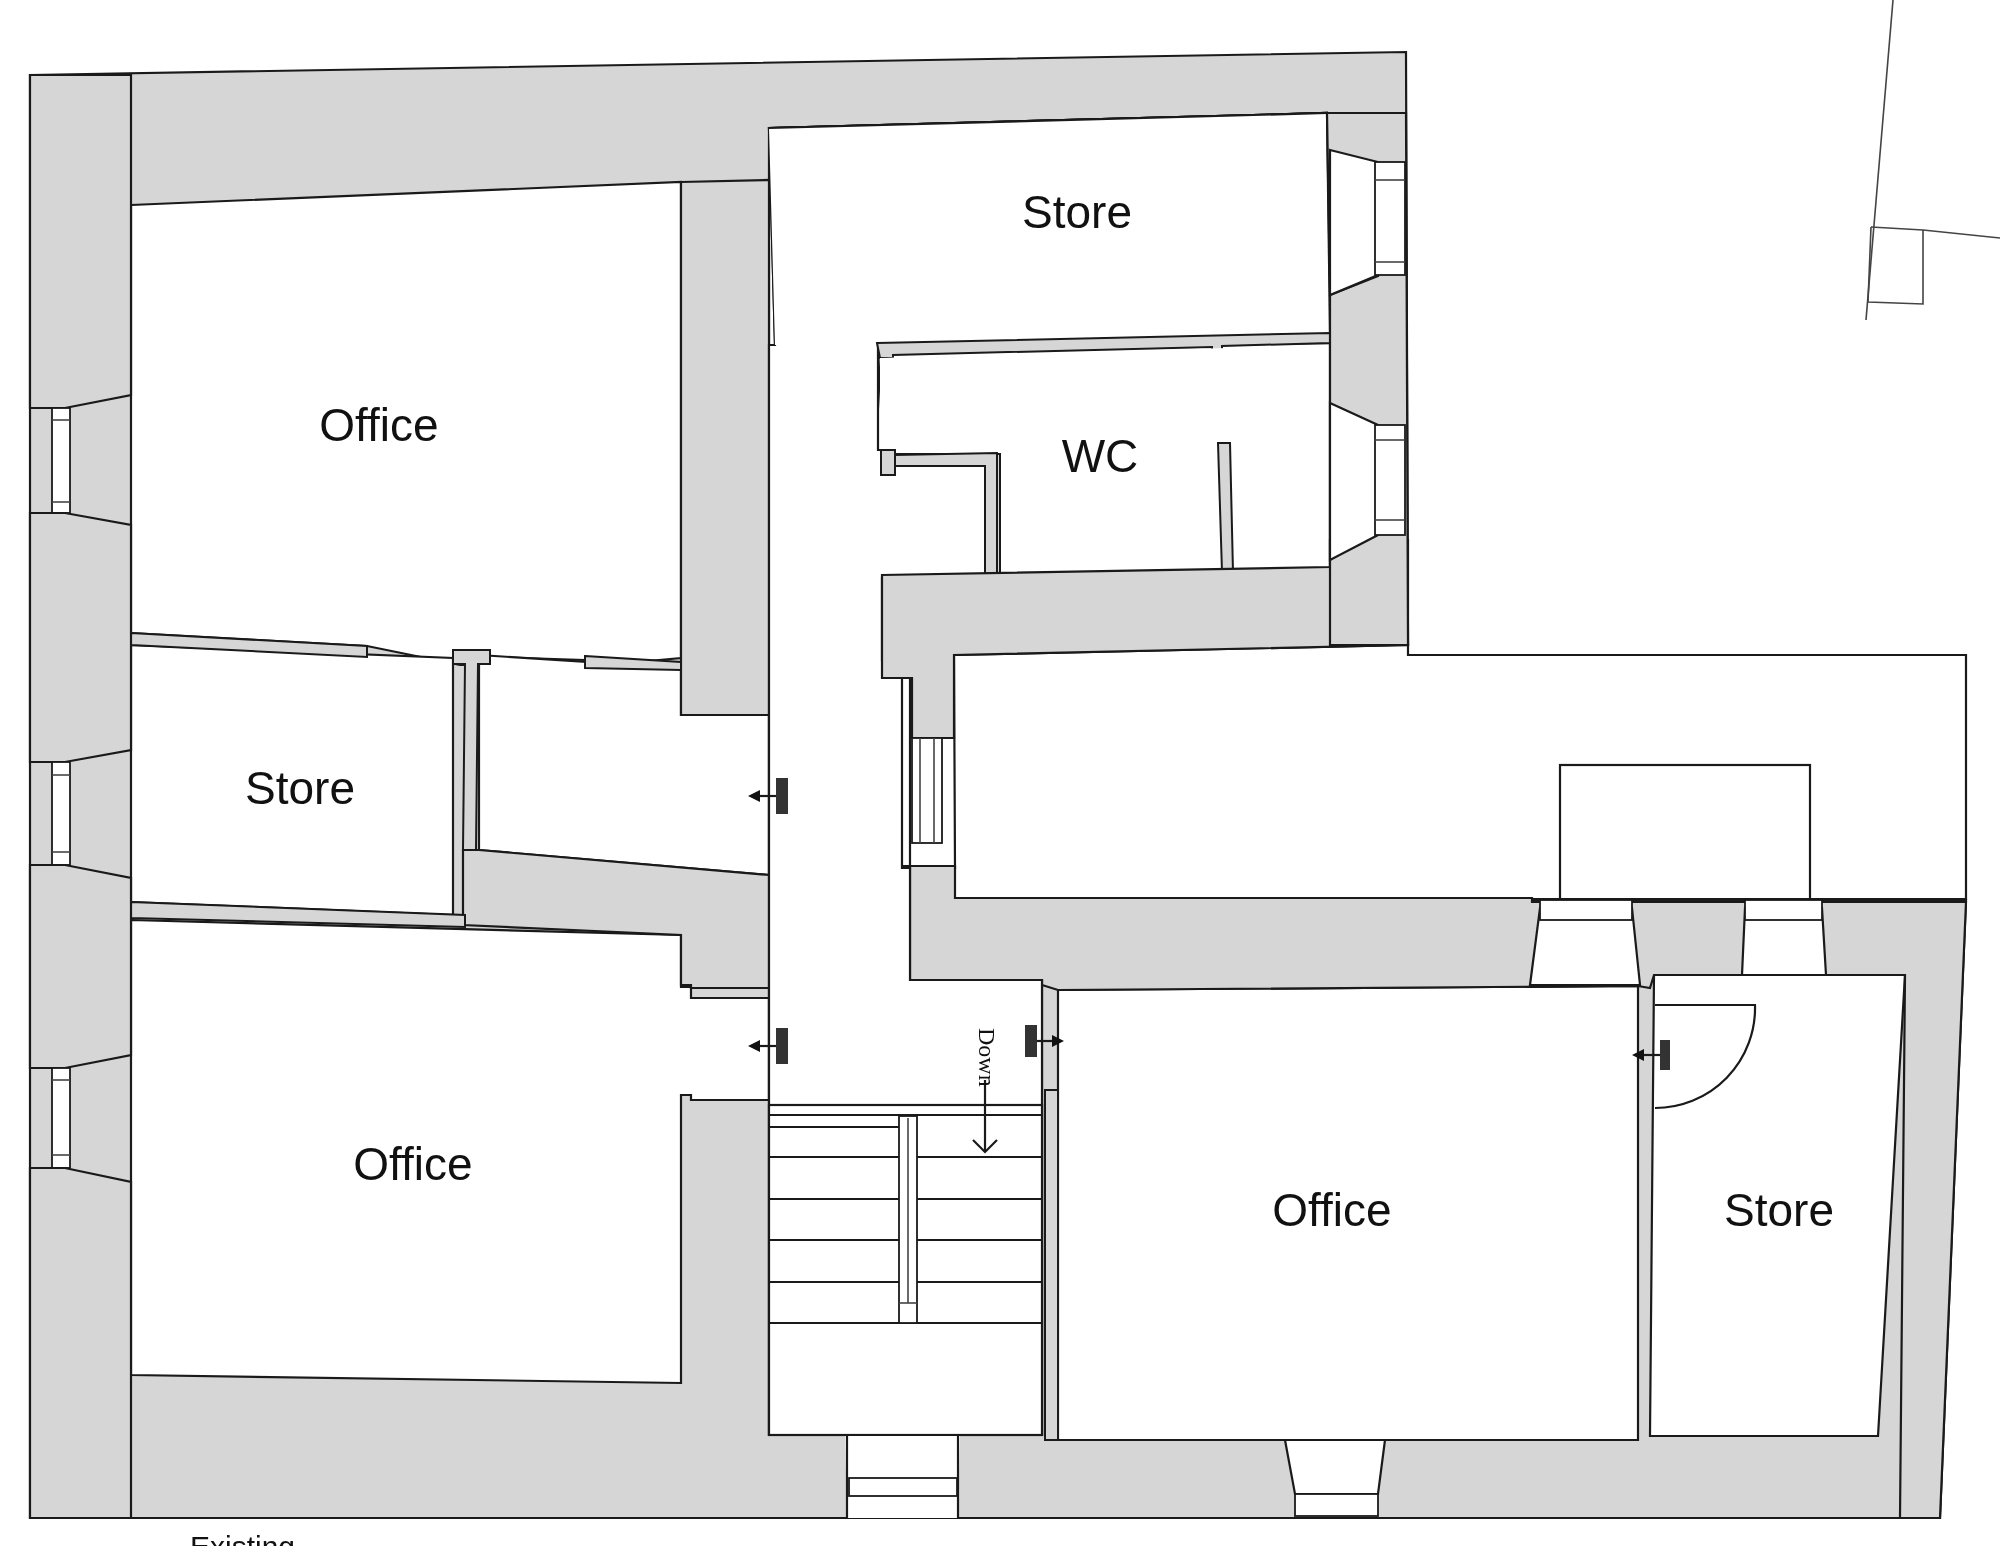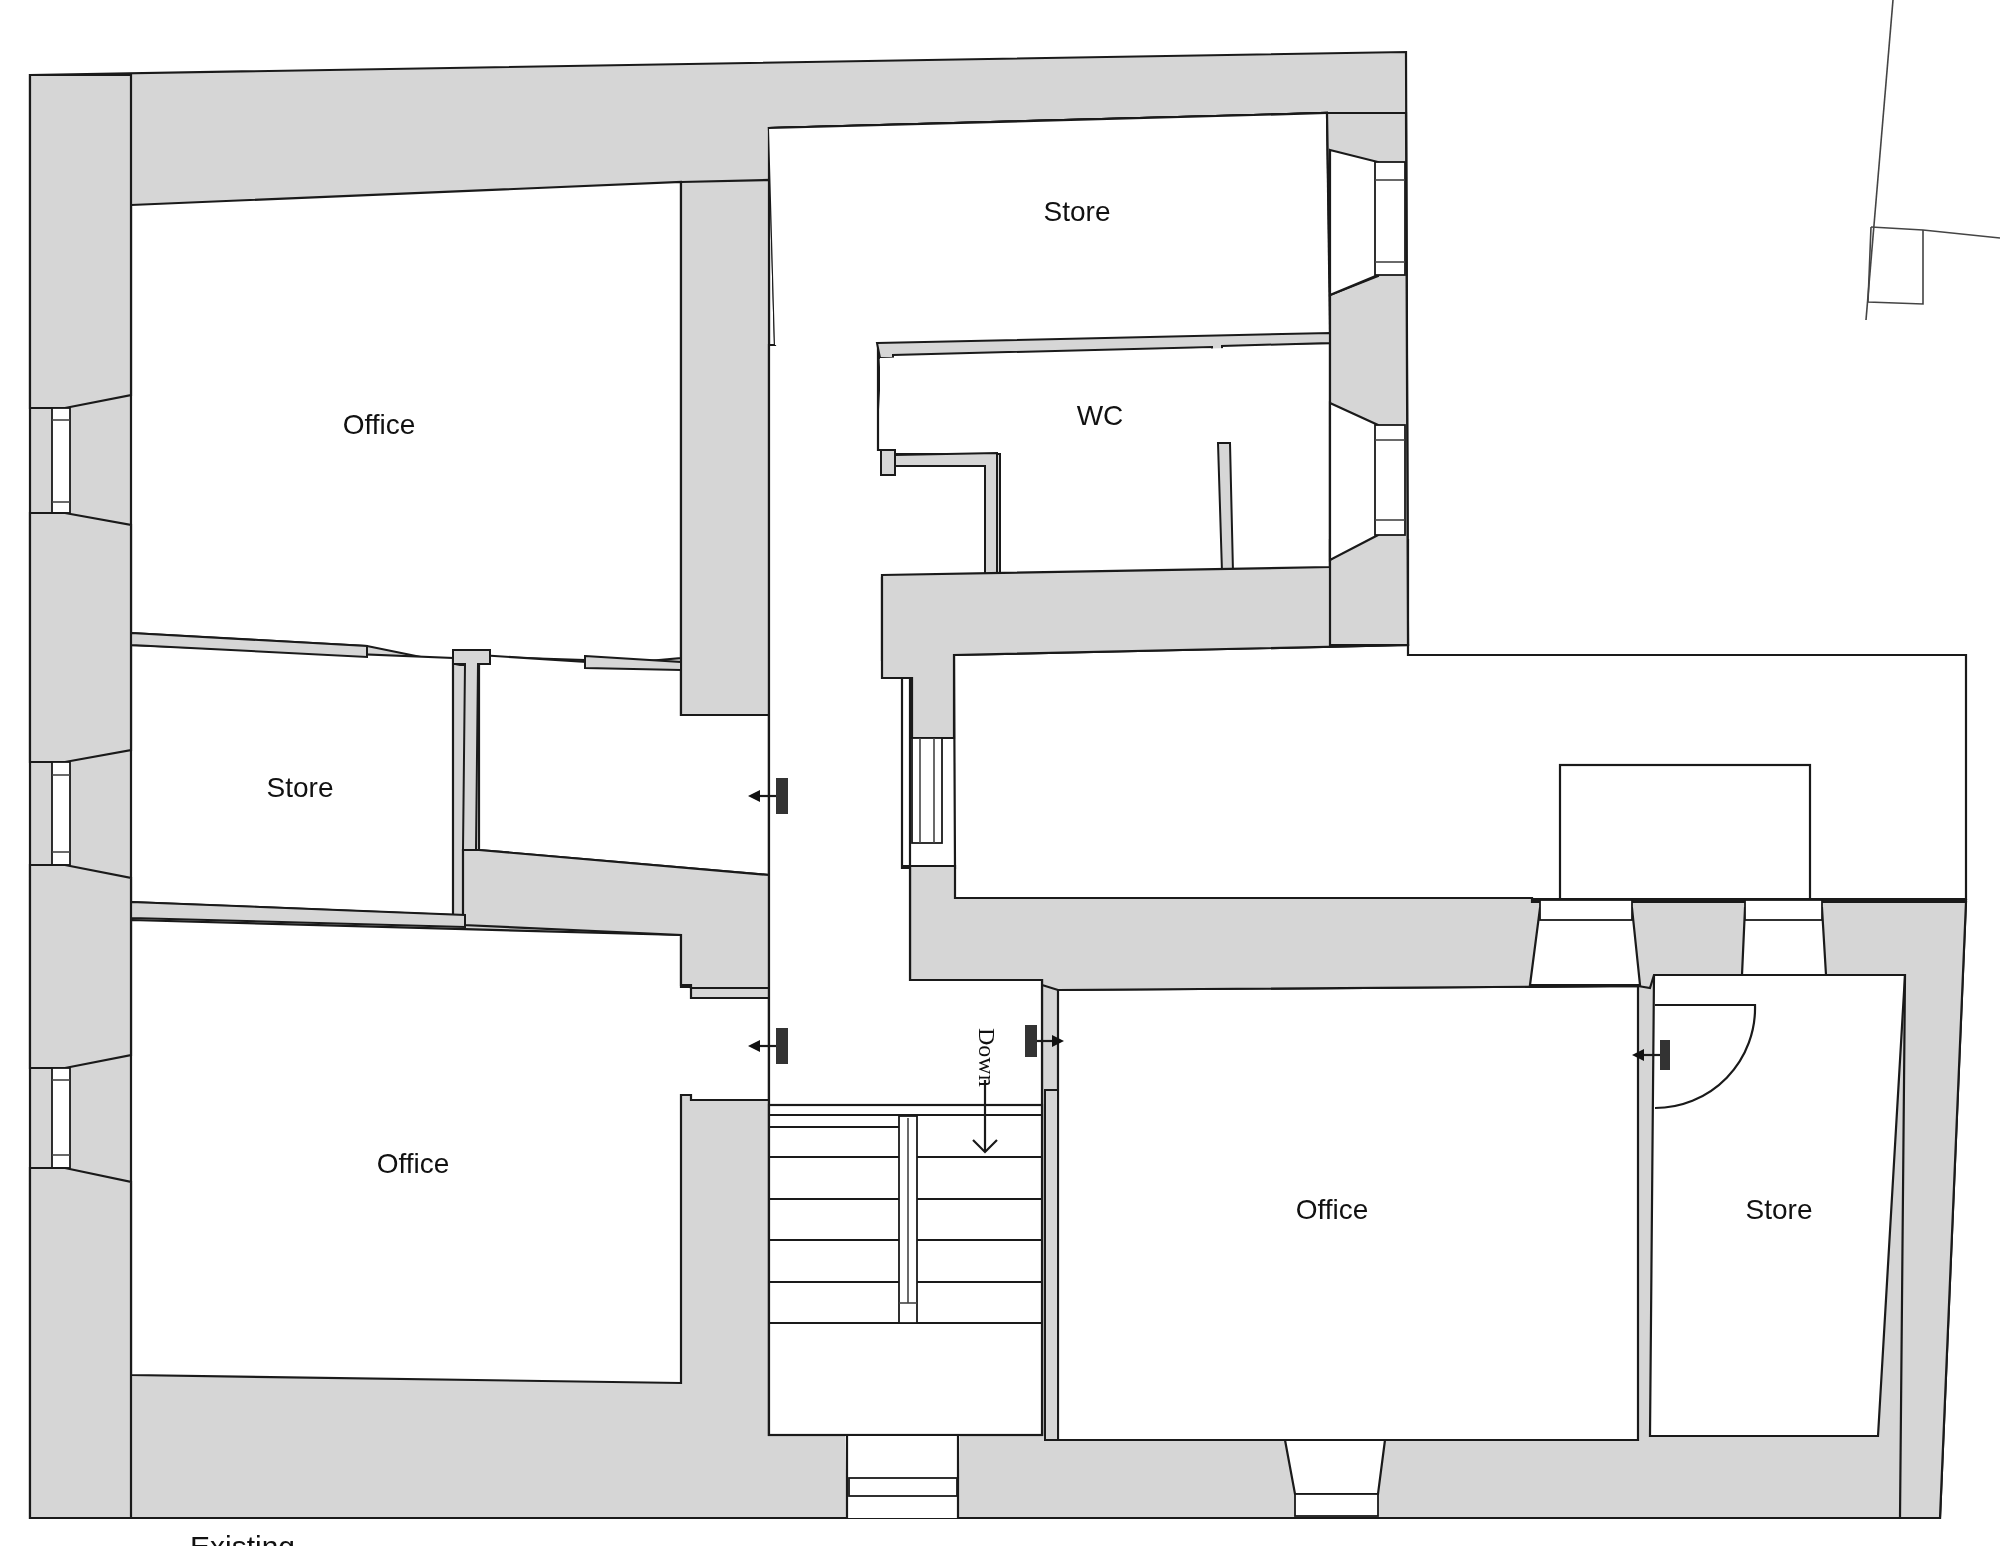--- a/index.html
+++ b/index.html
@@ -4,21 +4,21 @@
 <style>
   html, body { margin: 0; padding: 0; background: #ffffff; }
   body { width: 2000px; height: 1546px; overflow: hidden; position: relative; }
   #plan { position: absolute; left: 0; top: 0; width: 2000px; height: 1546px; }
   .wall { fill: #d6d6d6; stroke: #1a1a1a; stroke-width: 2.2; stroke-linejoin: miter; }
   .room { fill: #ffffff; stroke: #1a1a1a; stroke-width: 2.2; }
   .line { fill: none; stroke: #1a1a1a; stroke-width: 2.2; }
   .thin { fill: none; stroke: #444; stroke-width: 1.6; }
   .win  { fill: #ffffff; stroke: #1a1a1a; stroke-width: 1.8; }
   .part { fill: #d6d6d6; stroke: #1a1a1a; stroke-width: 2; }
-  .label { position: absolute; font-family: "Liberation Sans", sans-serif; font-size: 28px; color: #111; white-space: nowrap; transform: translate(-50%, -50%); }
+  .label { position: absolute; font-family: "Liberation Sans", sans-serif; font-size: 46px; color: #111; white-space: nowrap; transform: translate(-50%, -50%); }
   .down-label { position: absolute; font-family: "Liberation Serif", serif; font-size: 24px; color: #111; transform-origin: left top; transform: rotate(90deg); white-space: nowrap; }
   .caption { position: absolute; font-family: "Liberation Sans", sans-serif; font-size: 30px; color: #111; white-space: nowrap; }
 </style>
 </head>
 <body>
 
 <svg id="plan" viewBox="0 0 2000 1546" xmlns="http://www.w3.org/2000/svg">
 
   <g>
 
@@ -182,19 +182,19 @@
     <polyline class="thin" points="1893,0 1866,320"></polyline>
     <polyline class="thin" points="1871,227 1923,230 2000,238"></polyline>
     <polyline class="thin" points="1871,227 1868,302 1923,304 1923,230"></polyline>
   </g>
 </svg>
 
 <div class="label" style="left:379px; top:425px;">Office</div>
 <div class="label" style="left:300px; top:788px;">Store</div>
 <div class="label" style="left:413px; top:1164px;">Office</div>
 <div class="label" style="left:1077px; top:212px;">Store</div>
-<div class="label" style="left:1100px; top:416px;">WC</div>
+<div class="label" style="left:1100px; top:456px;">WC</div>
 <div class="label" style="left:1332px; top:1210px;">Office</div>
 <div class="label" style="left:1779px; top:1210px;">Store</div>
 
 <div class="down-label" style="left:1000px; top:1028px;">Down</div>
 
 <div class="caption" style="left:190px; top:1530px;">Existing</div>
 
 </body></html>

